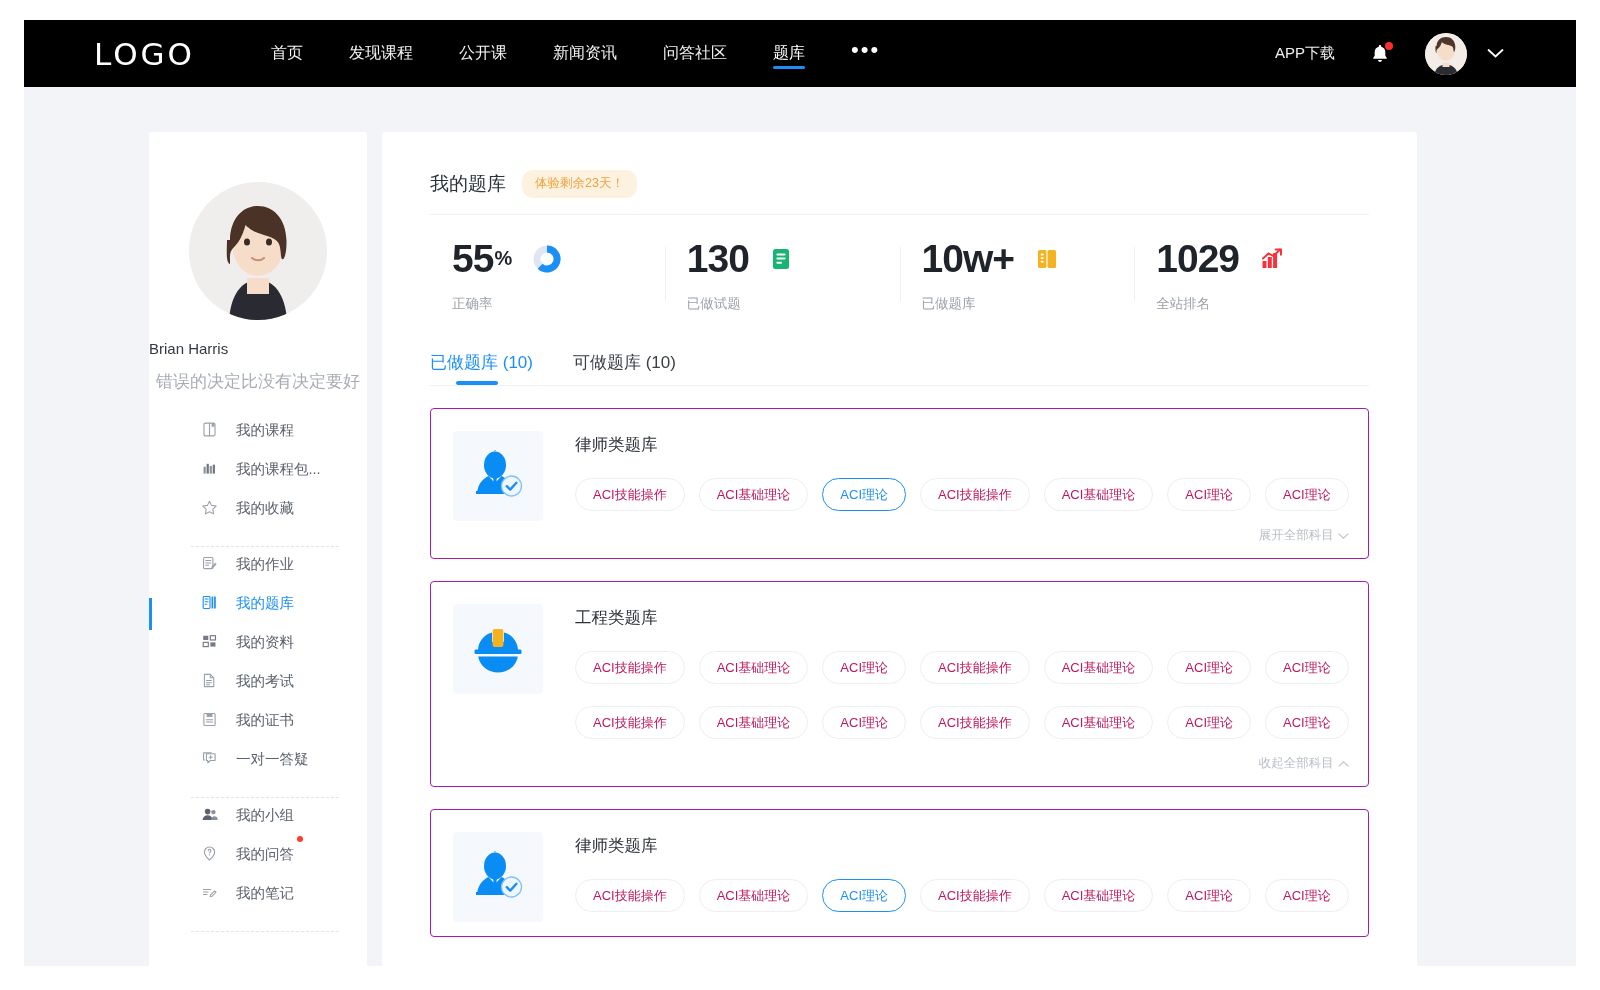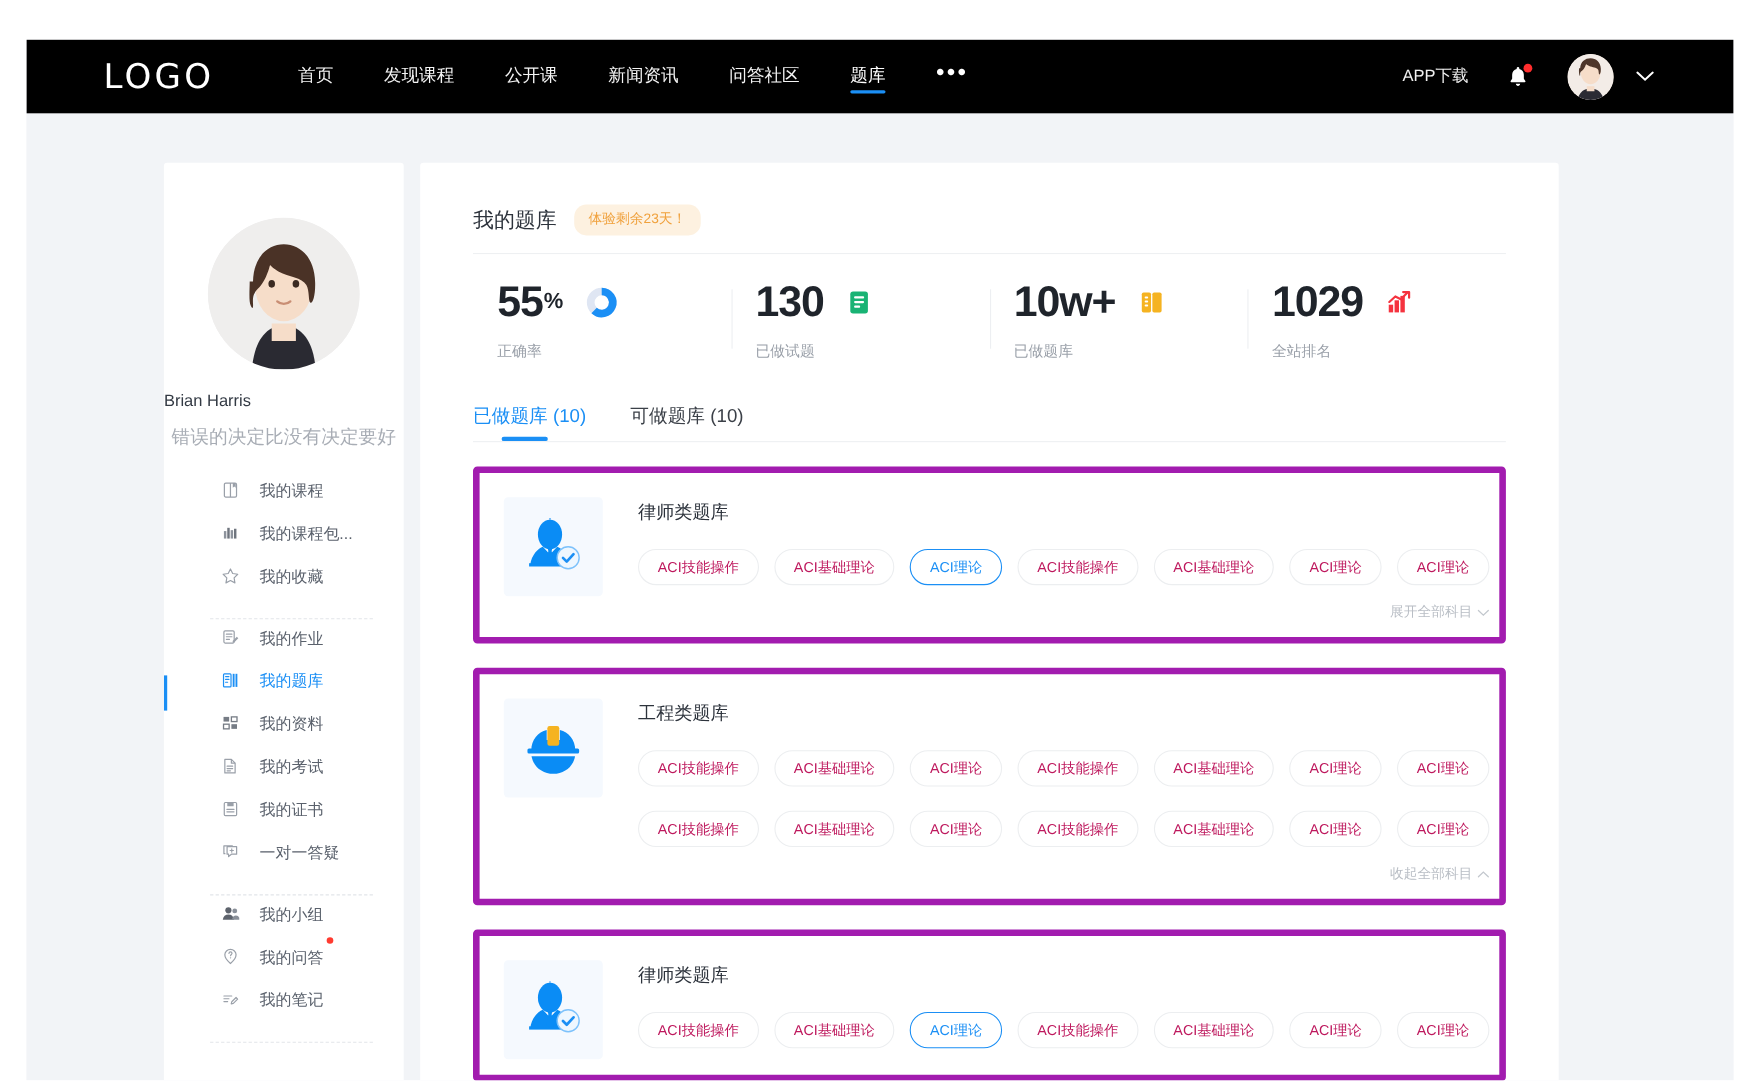--- a/index.html
+++ b/index.html
@@ -6,21 +6,21 @@
   html, body {
     width: 1600px; height: 990px;
     background: #ffffff;
     font-family: "Liberation Sans", "DejaVu Sans", sans-serif;
     overflow: hidden;
   }
 
   
   #app {
     position: absolute;
-    left: 24px; top: 36px;
+    left: 24px; top: 20px;
     width: 1552px; height: 946px;
     background: #f2f4f7;
     overflow: hidden;
   }
 
   
   #topnav {
     position: absolute; left: 0; top: 0;
     width: 1552px; height: 67px;
     background: #000000;
@@ -197,21 +197,21 @@
     content: "";
     position: absolute; left: 26px; bottom: 0;
     width: 42px; height: 4px; border-radius: 2px;
     background: #1b8ff5;
   }
   .tabs-rule { margin: 0 48px; border-top: 1px solid #eef0f2; }
 
   
   .cards { padding: 22px 48px 0 48px; }
   .qcard {
-    border: 6px solid #a21caf;
+    border: 1px solid #a21caf;
     border-radius: 4px;
     padding: 22px 38px 14px 22px;
     margin-bottom: 22px;
     display: flex;
     background: #fff;
   }
   .qthumb {
     width: 90px; height: 90px;
     background: #f5f9fe;
     border-radius: 4px;

